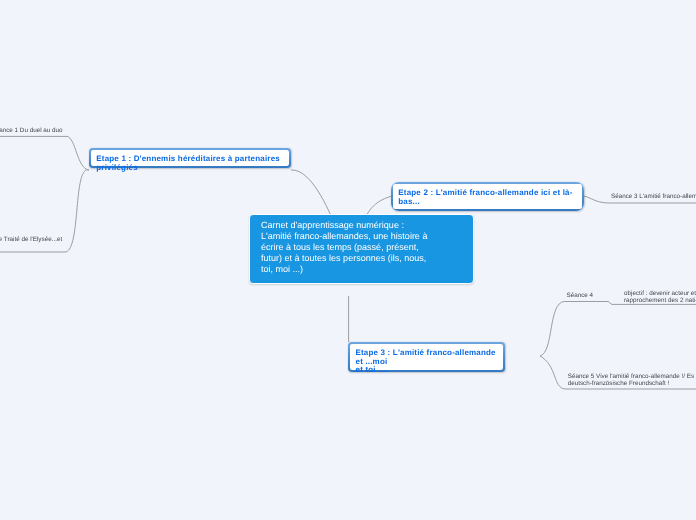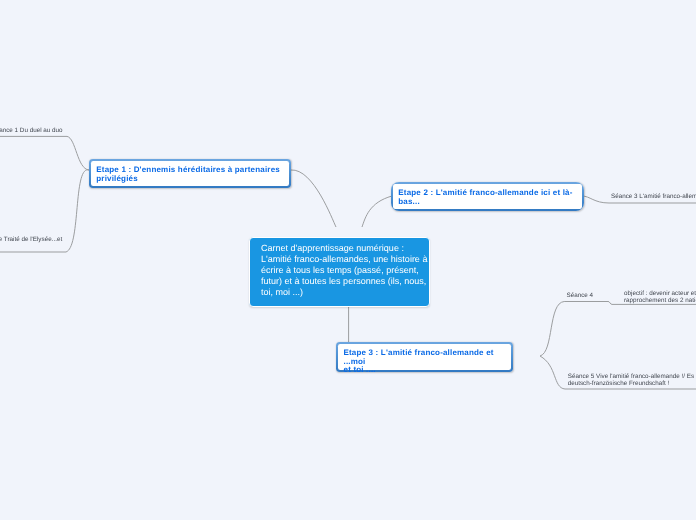--- a/index.html
+++ b/index.html
@@ -44,41 +44,41 @@
       <path d="M582,196 C590,196 594,203 609,203 L696,203"></path>
 
       <path d="M540,356 C554,352.2 548,302.8 564.2,301.5 L608,301.5"></path>
 
       <path d="M608,301.4 C609.8,301.4 610.2,304.4 612,304.4 L696,304.4"></path>
 
       <path d="M540,356 C557.4,365.6 552.8,387.9 565,389 L696,389"></path>
     </g>
   </svg>
 
-  <div class="node center-node" style="left:249.4px;top:237px;width:181px;height:69.7px;padding-left:44px;">
+  <div class="node center-node" style="left:249.4px;top:214px;width:225px;height:69.7px;padding-left:44px;">
     <span class="txt" style="position:absolute;left:10.7px;top:4.6px;">Carnet d'apprentissage numérique :
 L'amitié franco-allemandes, une histoire à
 écrire à tous les temps (passé, présent,
 futur) et à toutes les personnes (ils, nous,
 toi, moi ...)</span>
   </div>
 
-  <div class="node etape" style="left:88.8px;top:159px;width:202.3px;height:29px;">
+  <div class="node etape" style="left:88.8px;top:148px;width:202.3px;height:20px;">
     <div class="inner"></div>
     <span class="txt" style="position:absolute;left:7.5px;top:7px;">Etape 1 : D'ennemis héréditaires à partenaires
 privilégiés</span>
   </div>
 
   <div class="node etape" style="left:390.8px;top:181.8px;width:193.1px;height:29.4px;border-radius:8px;">
     <div class="inner"></div>
     <span class="txt" style="position:absolute;left:7.5px;top:7px;">Etape 2 : L'amitié franco-allemande ici et là-
 bas...</span>
   </div>
 
-  <div class="node etape" style="left:336px;top:341.9px;width:177px;height:29.7px;">
+  <div class="node etape" style="left:348px;top:341.9px;width:157px;height:29.7px;">
     <div class="inner"></div>
     <span class="txt" style="position:absolute;left:7.5px;top:7px;">Etape 3 : L'amitié franco-allemande et ...moi
 et toi ....</span>
   </div>
 
   <div class="leaf" style="left:-8.5px;top:127.2px;">Séance 1 Du duel au duo</div>
   <div class="leaf" style="left:-33.2px;top:235.8px;">Séance 2 Le Traité de l'Elysée...et</div>
   <div class="leaf" style="left:611px;top:192.8px;">Séance 3 L'amitié franco-allemande</div>
   <div class="leaf" style="left:566.5px;top:292px;">Séance 4</div>
   <div class="leaf" style="left:624px;top:289.6px;">objectif : devenir acteur et

